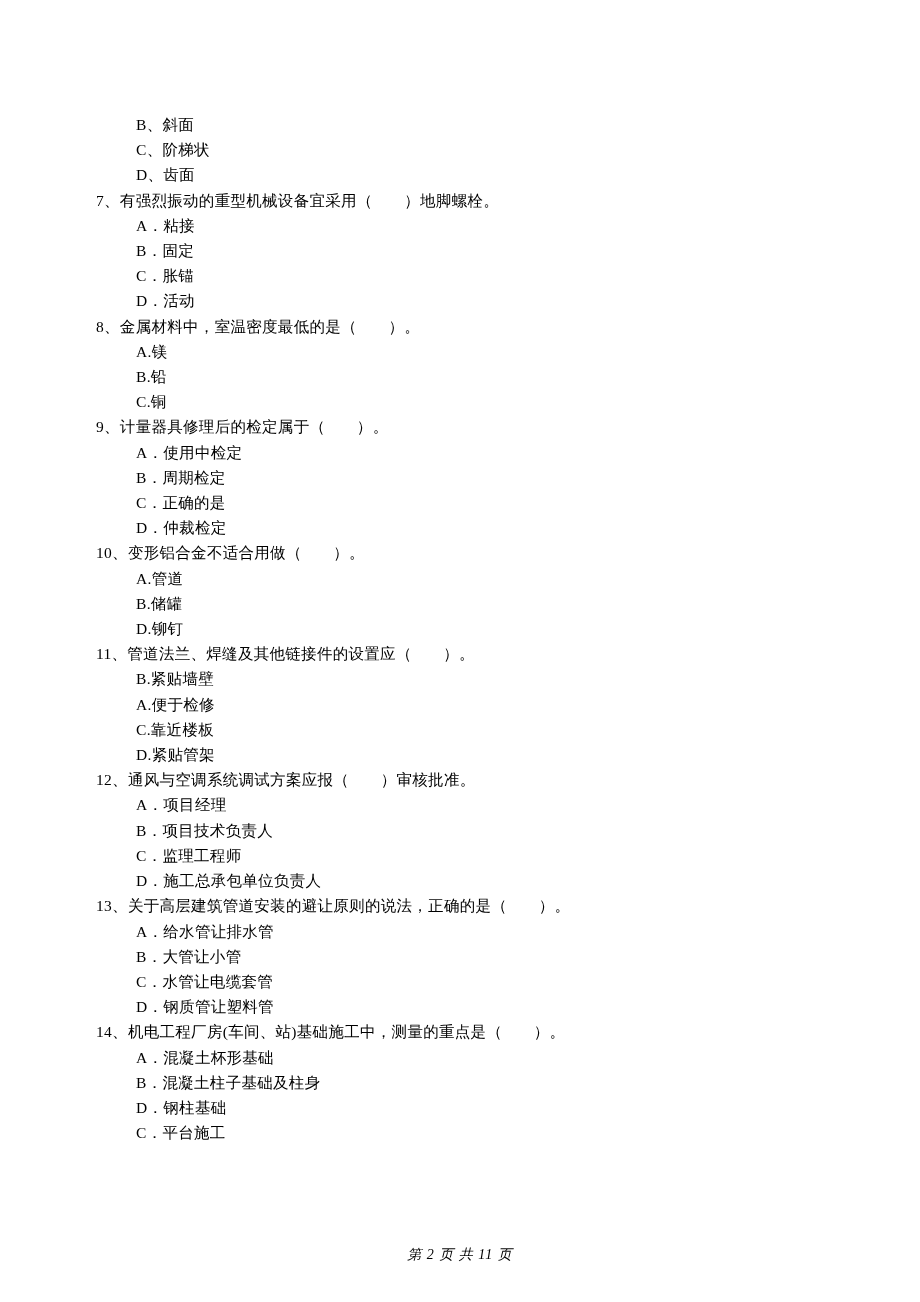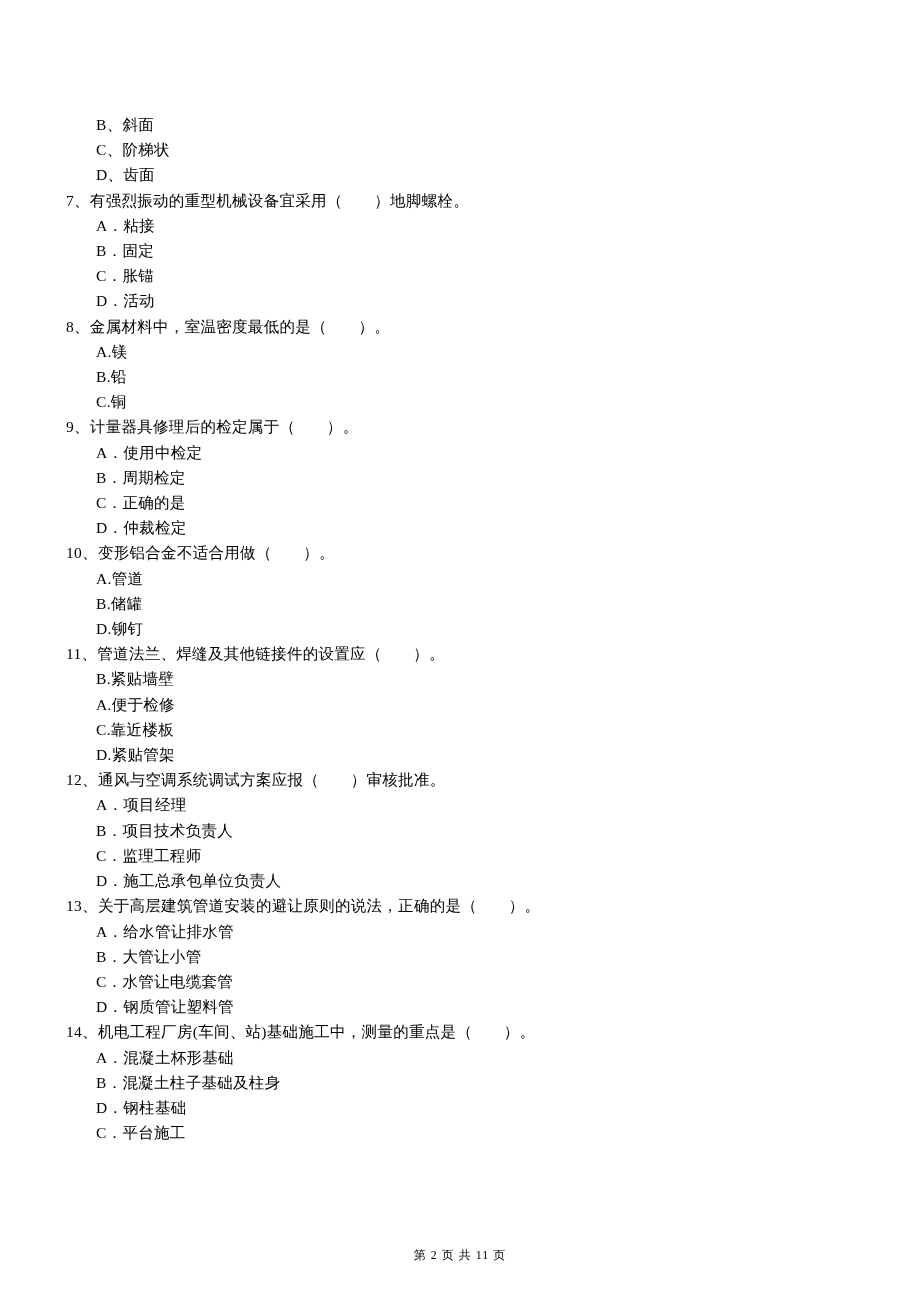--- a/index.html
+++ b/index.html
@@ -5,43 +5,43 @@
     * { margin: 0; padding: 0; box-sizing: border-box; }
     body {
       background: #ffffff;
       font-family: "SimSun", "宋体", serif;
       width: 920px;
       height: 1302px;
       position: relative;
       color: #000000;
     }
     .page-content {
-      padding: 112px 120px 0 56px;
+      padding: 112px 120px 0 96px;
       font-size: 15.5px;
       line-height: 25.2px;
       letter-spacing: 0.3px;
     }
     .option-line {
       padding-left: 40px;
       white-space: pre;
     }
     .question-line {
       padding-left: 0;
       white-space: pre;
-      margin-left: 10px;
     }
     .page-footer {
       position: absolute;
       bottom: 38px;
       left: 0;
       width: 100%;
       text-align: center;
-      font-size: 12px;
+      font-size: 14px;
       letter-spacing: 1px;
       color: #000000;
+      font-style: italic;
     }
   </style>
 </head>
 <body>
 
 <div class="page-content">
 
   <div class="option-line">B、斜面</div>
   <div class="option-line">C、阶梯状</div>
   <div class="option-line">D、齿面</div>

